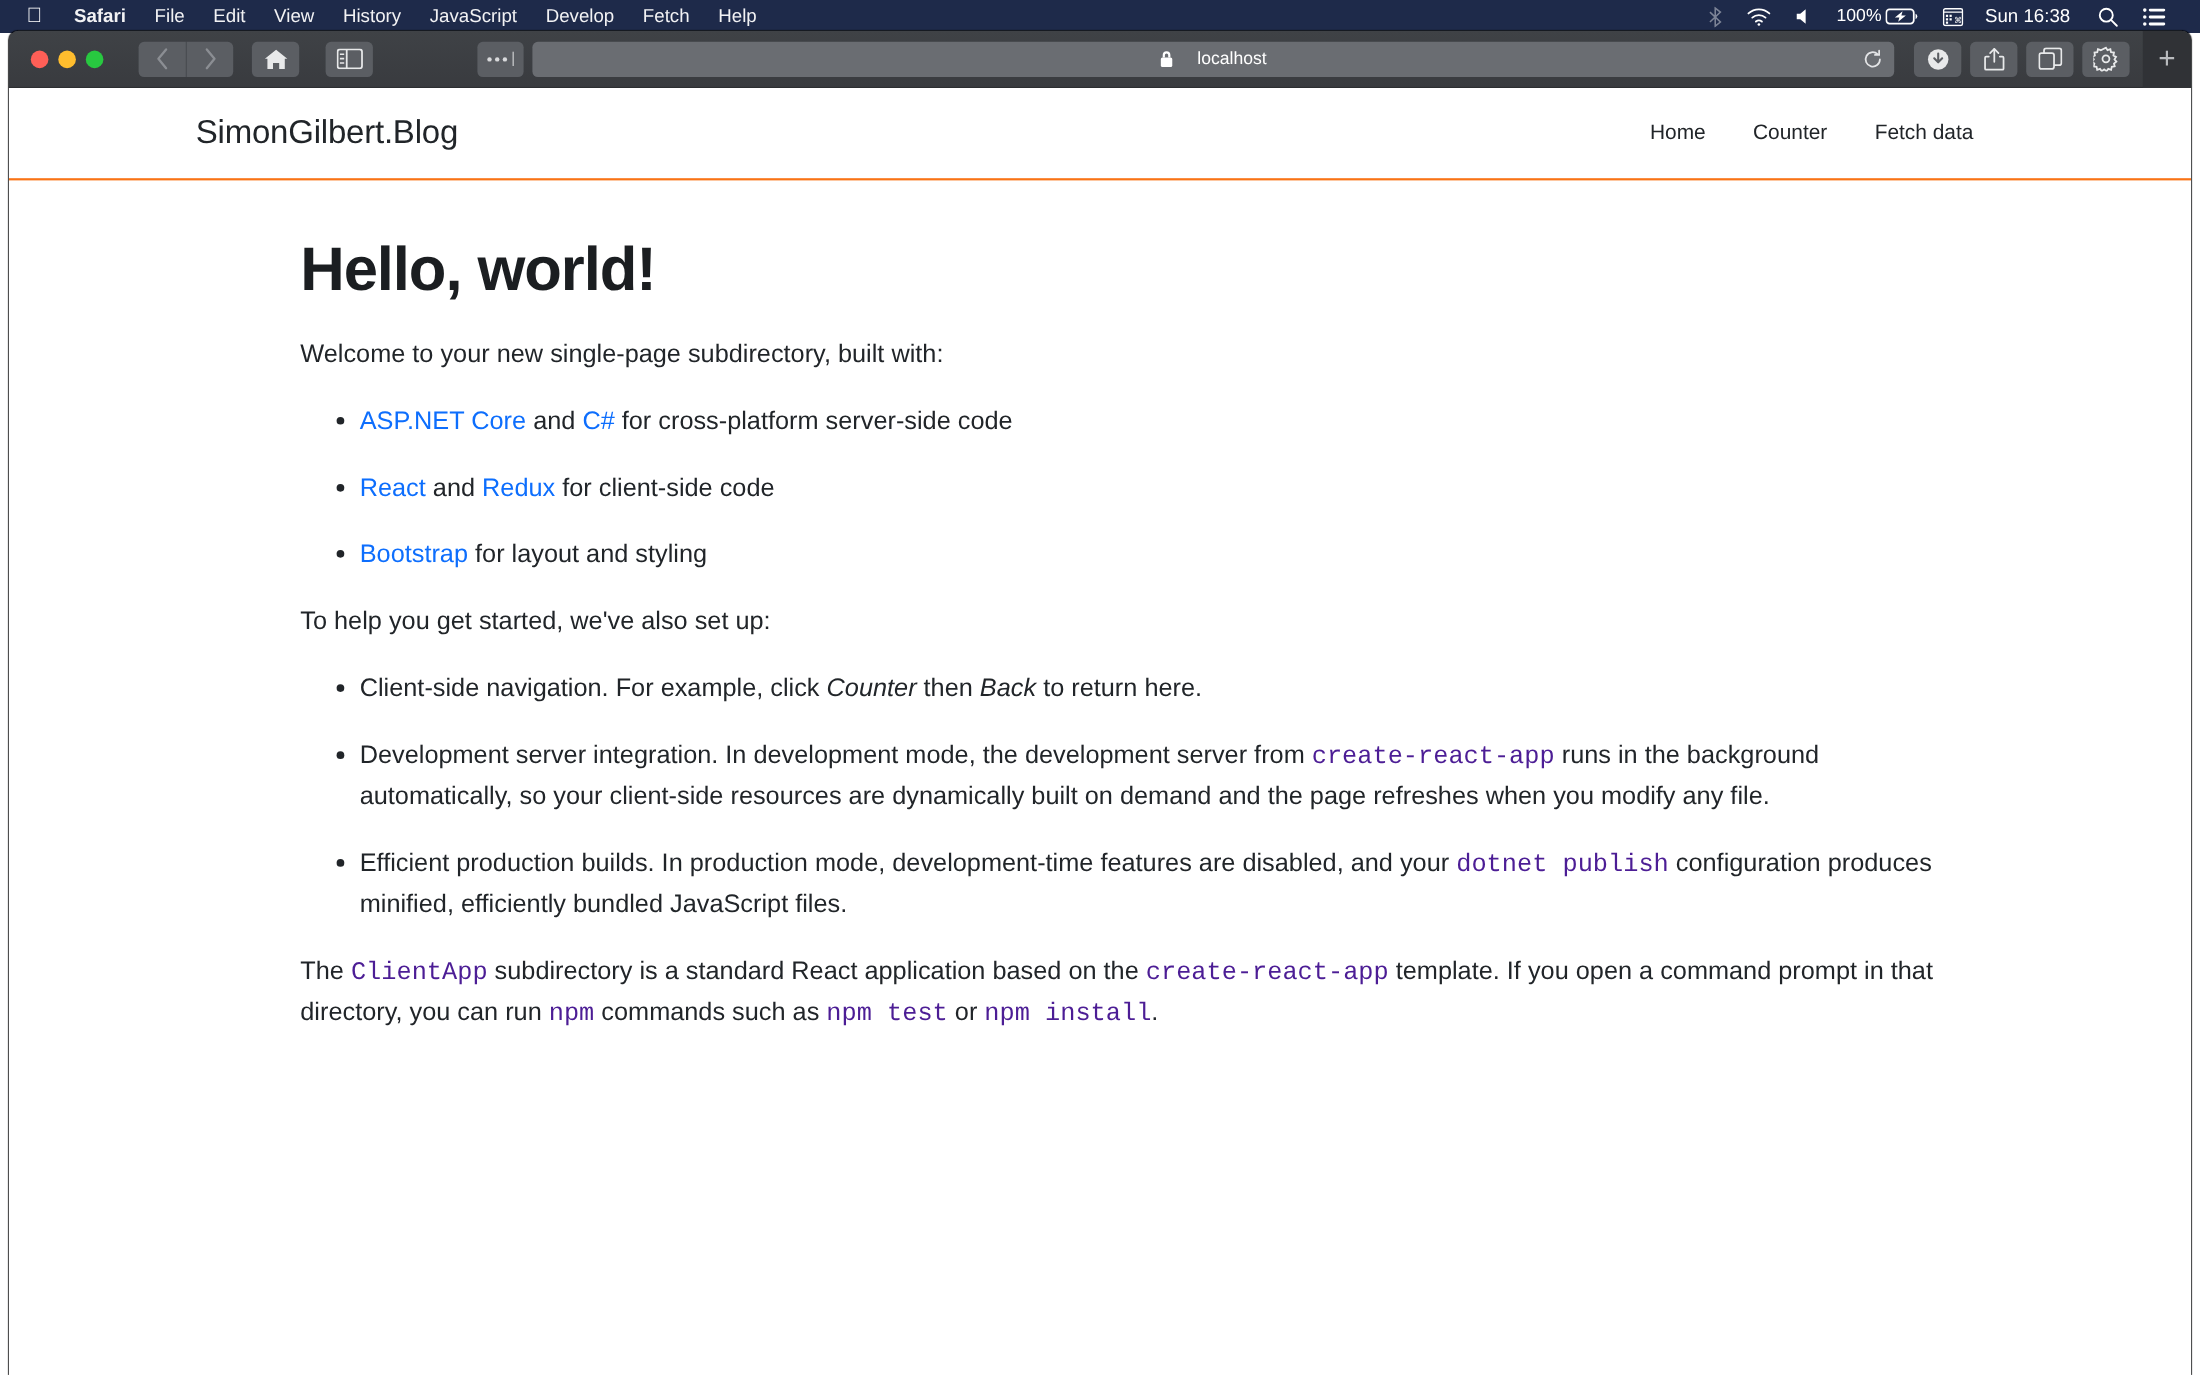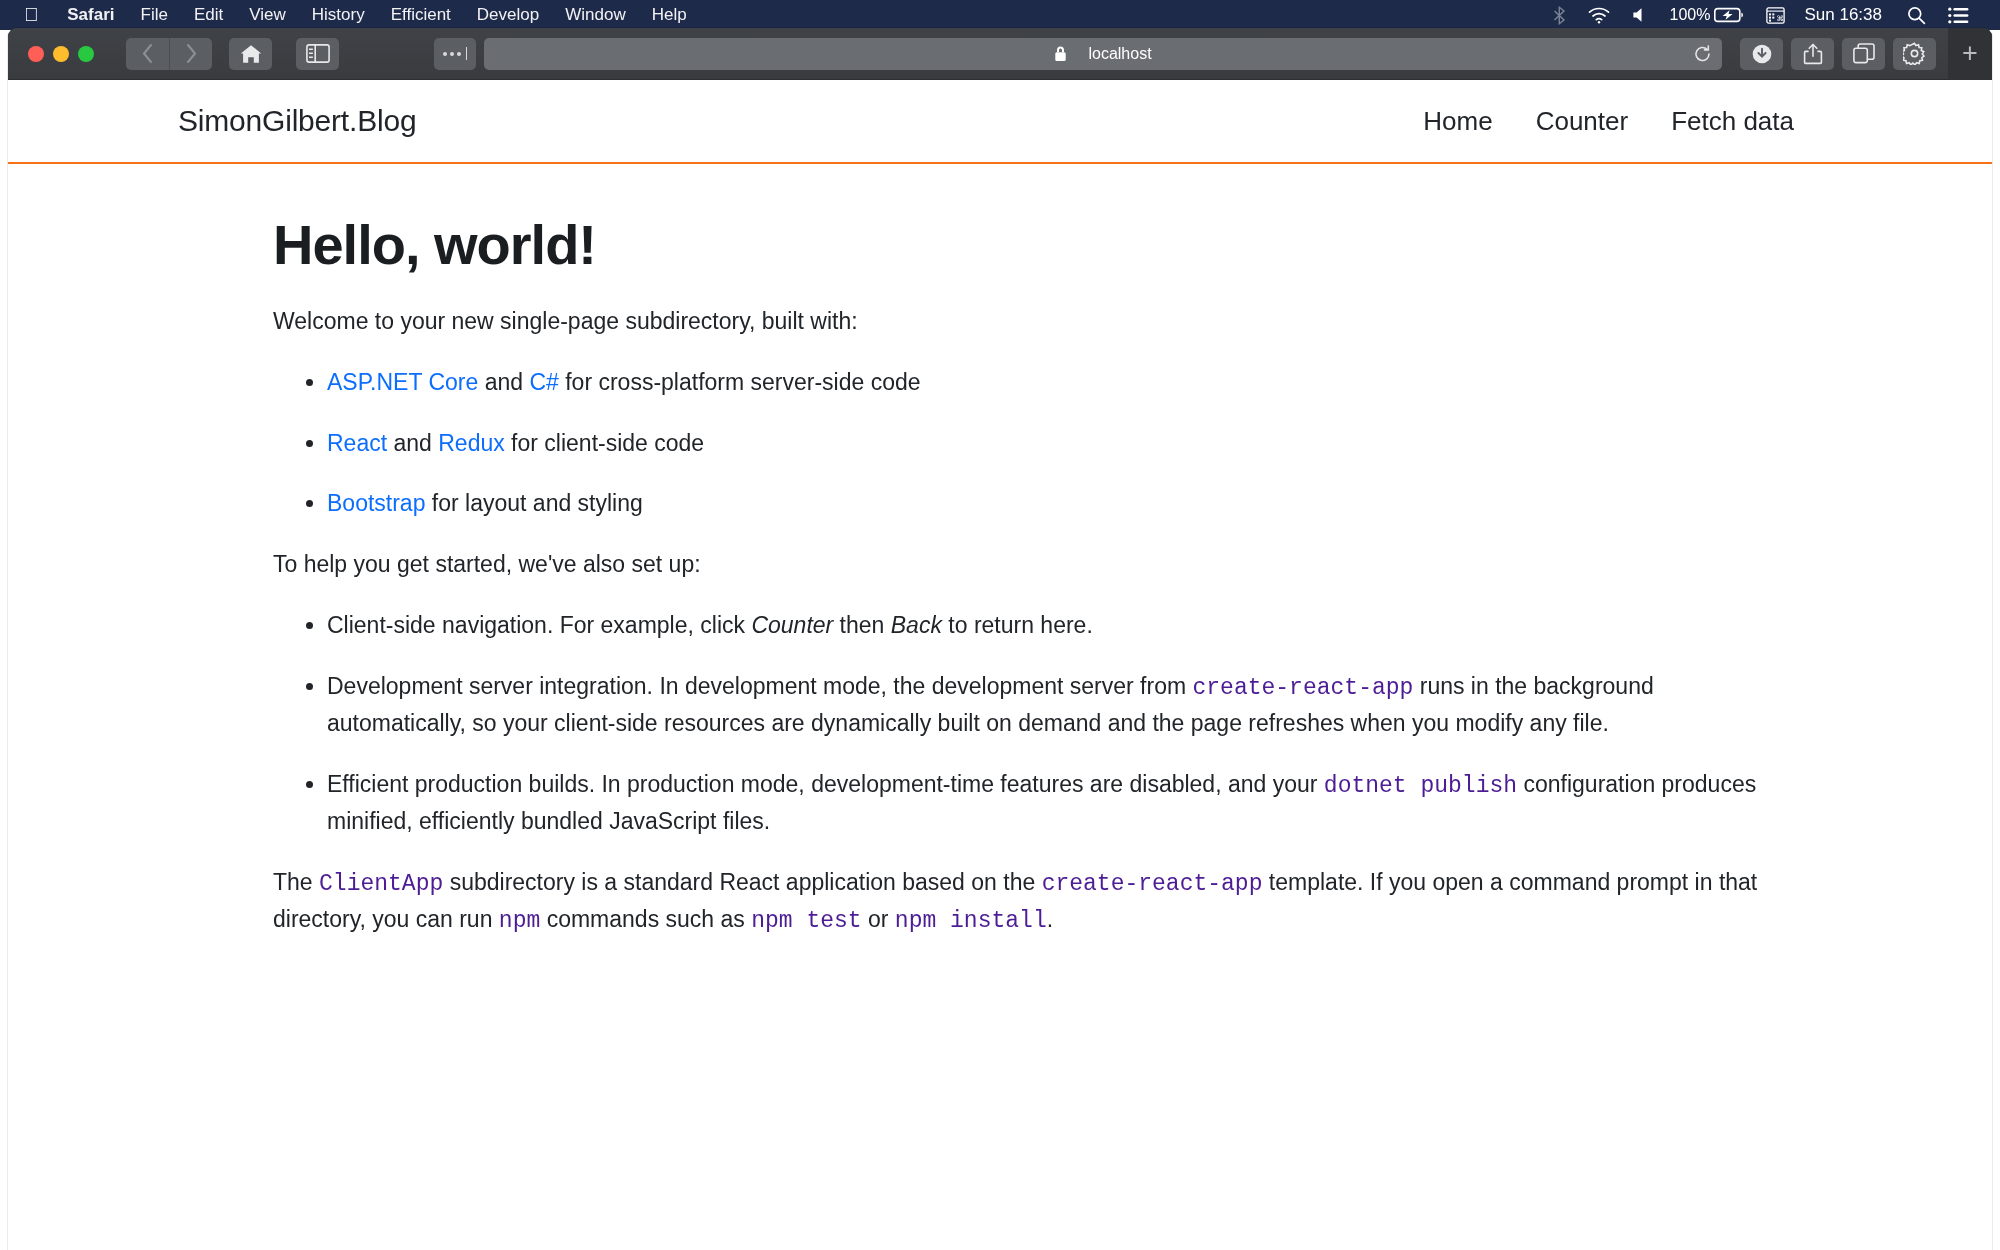--- a/index.html
+++ b/index.html
@@ -156,21 +156,21 @@
     letter-spacing: -.2px;
     padding-left: 130px;
   }
   .navlinks {
     margin-left: auto;
     display: flex; align-items: center;
     gap: 43px;
     padding-right: 150px;
   }
   .navlink {
-    font-size: 26px;
+    font-size: 19px;
     color: #212529;
     text-decoration: none;
     white-space: nowrap;
   }
 
   .content {
     padding: 34px 0 0 0;
     margin: 0 auto;
     width: 1810px;
     padding-left: 178px;
@@ -207,23 +207,23 @@
 <body>
 
 <div class="menubar">
   <div class="menubar-left">
     <span class="apple-logo"></span>
     <span class="menu-item bold">Safari</span>
     <span class="menu-item">File</span>
     <span class="menu-item">Edit</span>
     <span class="menu-item">View</span>
     <span class="menu-item">History</span>
-    <span class="menu-item">Efficient</span>
+    <span class="menu-item">JavaScript</span>
     <span class="menu-item">Develop</span>
-    <span class="menu-item">Window</span>
+    <span class="menu-item">Fetch</span>
     <span class="menu-item">Help</span>
   </div>
 
   <div class="menubar-right">
     <span class="status-item dim">
       <svg class="ic" width="13" height="19" viewBox="0 0 13 19" fill="none" stroke="#ffffff" stroke-width="1.4">
         <path d="M1.5 5 L11 14 L6.3 17.7 V1.3 L11 5 L1.5 14"></path>
       </svg>
     </span>
     <span class="status-item">

